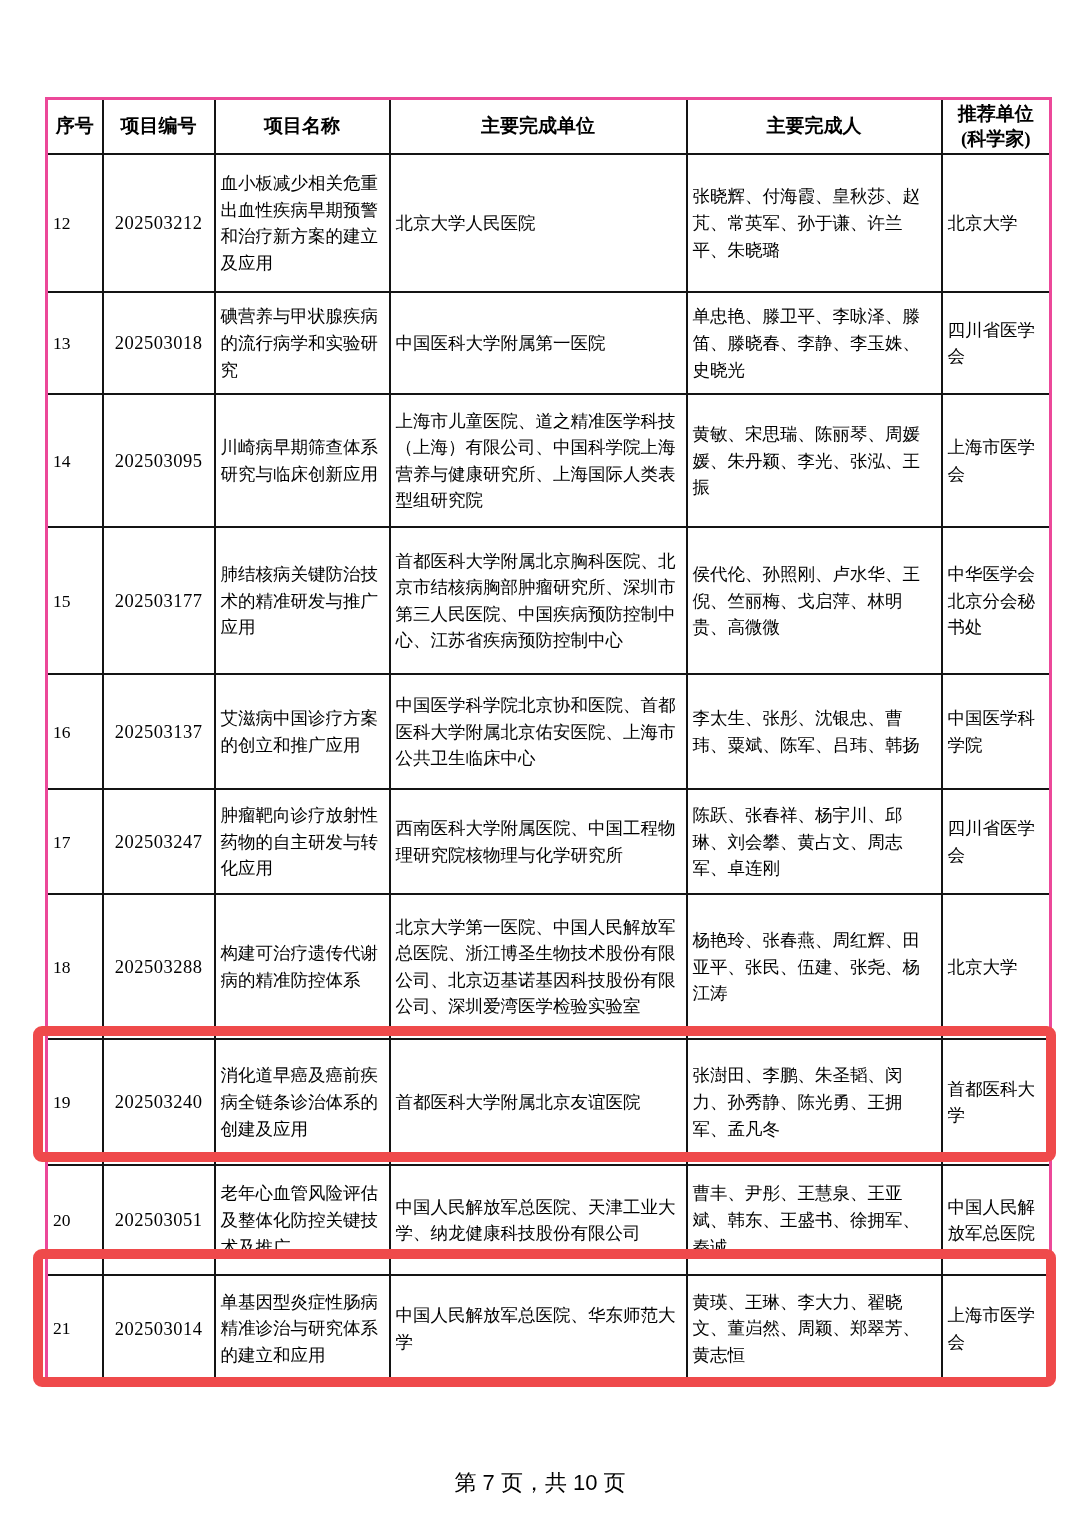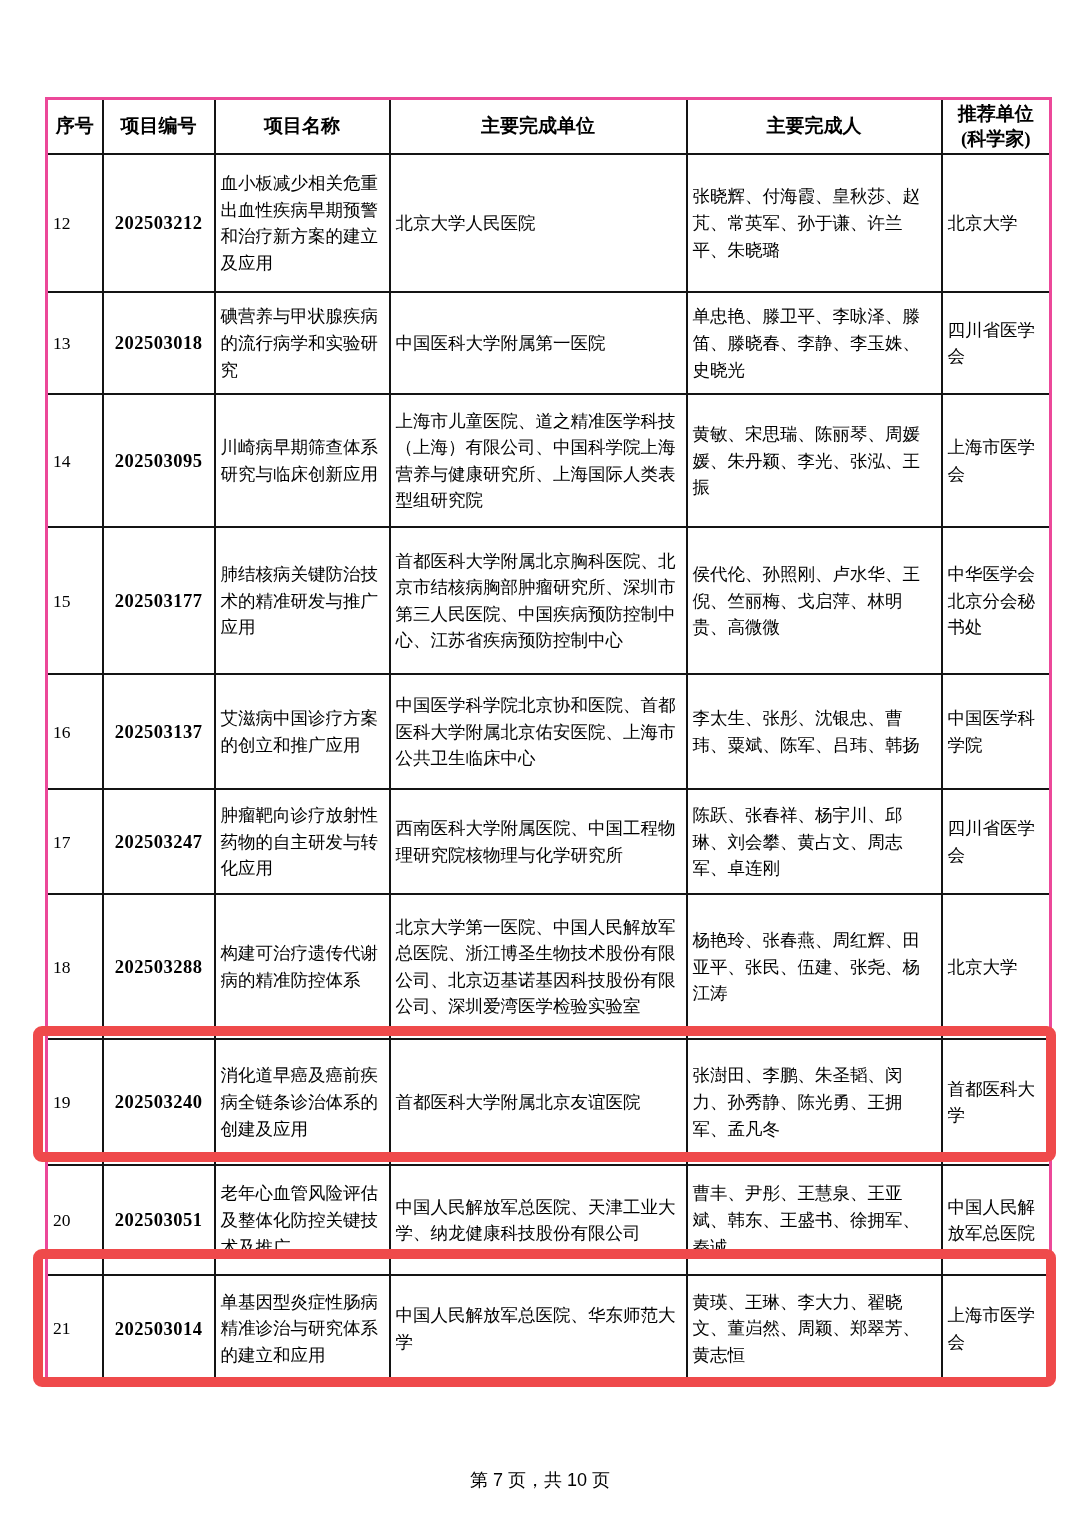--- a/index.html
+++ b/index.html
@@ -38,37 +38,37 @@
     line-height: 1.3;
     padding: 2px;
   }
   .doc-table td {
     font-size: 17.5px;
     line-height: 1.52;
     padding: 3px 5px;
   }
   td.c-center { }
   td.c-left   { text-align: left; }
-  td.c-code   { text-align: center; font-size: 18.5px; letter-spacing: 0.5px; font-weight: bold; }
+  td.c-code   { text-align: center; font-size: 18.5px; letter-spacing: 0.5px; }
   .hl-box {
     position: absolute;
     box-sizing: border-box;
     border: 10px solid #ef4a4b;
     border-radius: 9px;
     pointer-events: none;
   }
   #hl-19 { left: 33px; top: 1026px; width: 1023px; height: 136px; }
   #hl-21 { left: 33px; top: 1249px; width: 1023px; height: 138px; }
   .page-footer {
     position: absolute;
     left: 0;
     right: 0;
     top: 1468px;
     text-align: center;
-    font-size: 18px;
+    font-size: 22px;
     font-family: "Liberation Sans", "DejaVu Sans", sans-serif;
   }
 </style>
 </head>
 <body>
 
 <table class="doc-table">
   <colgroup>
     <col style="width:56px">
     <col style="width:112px">

